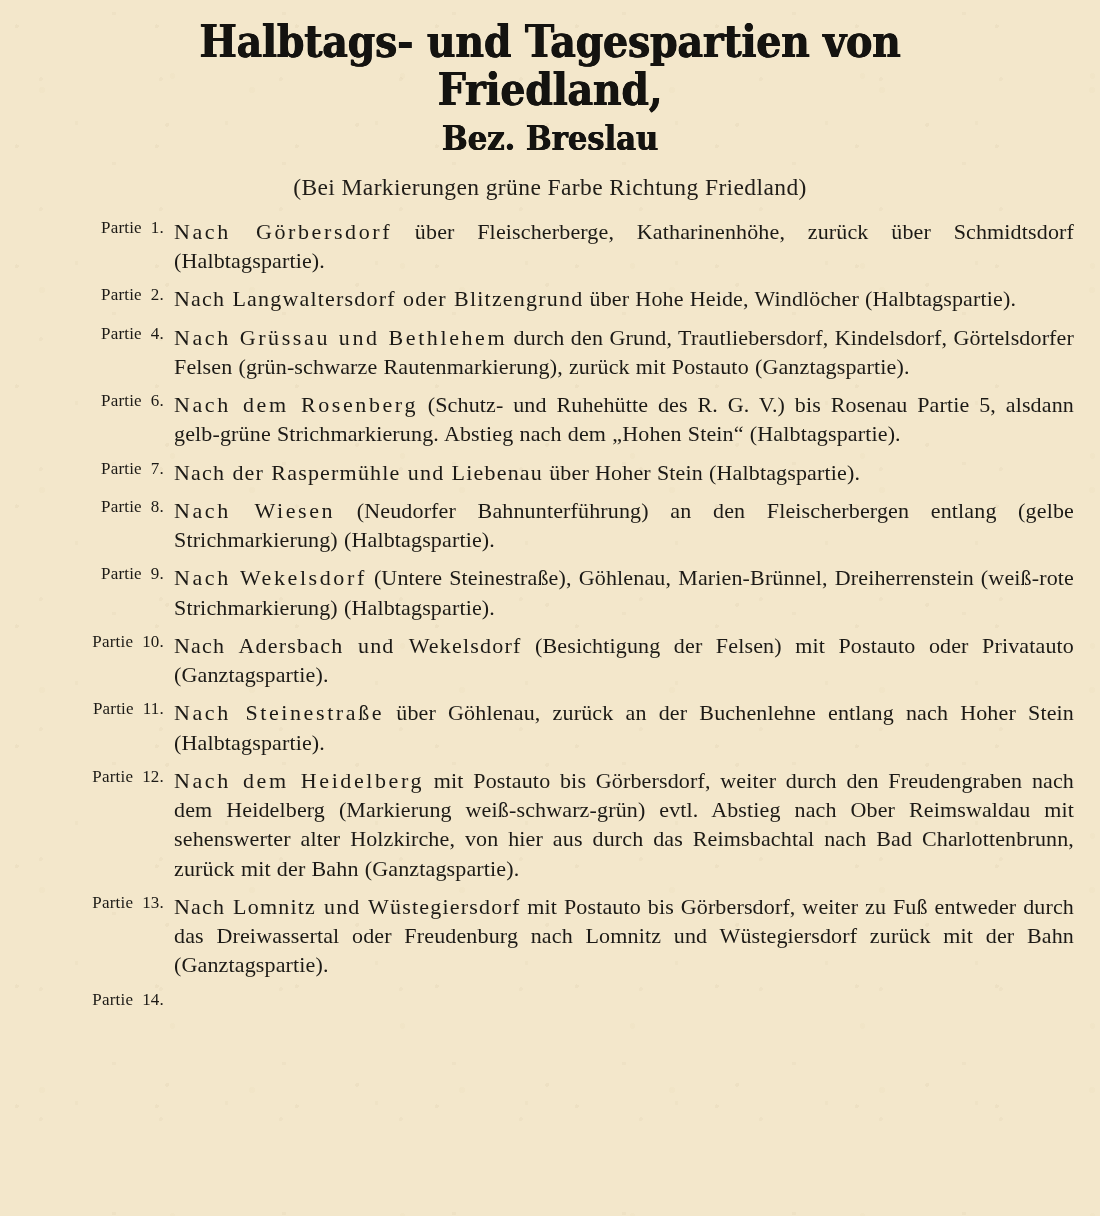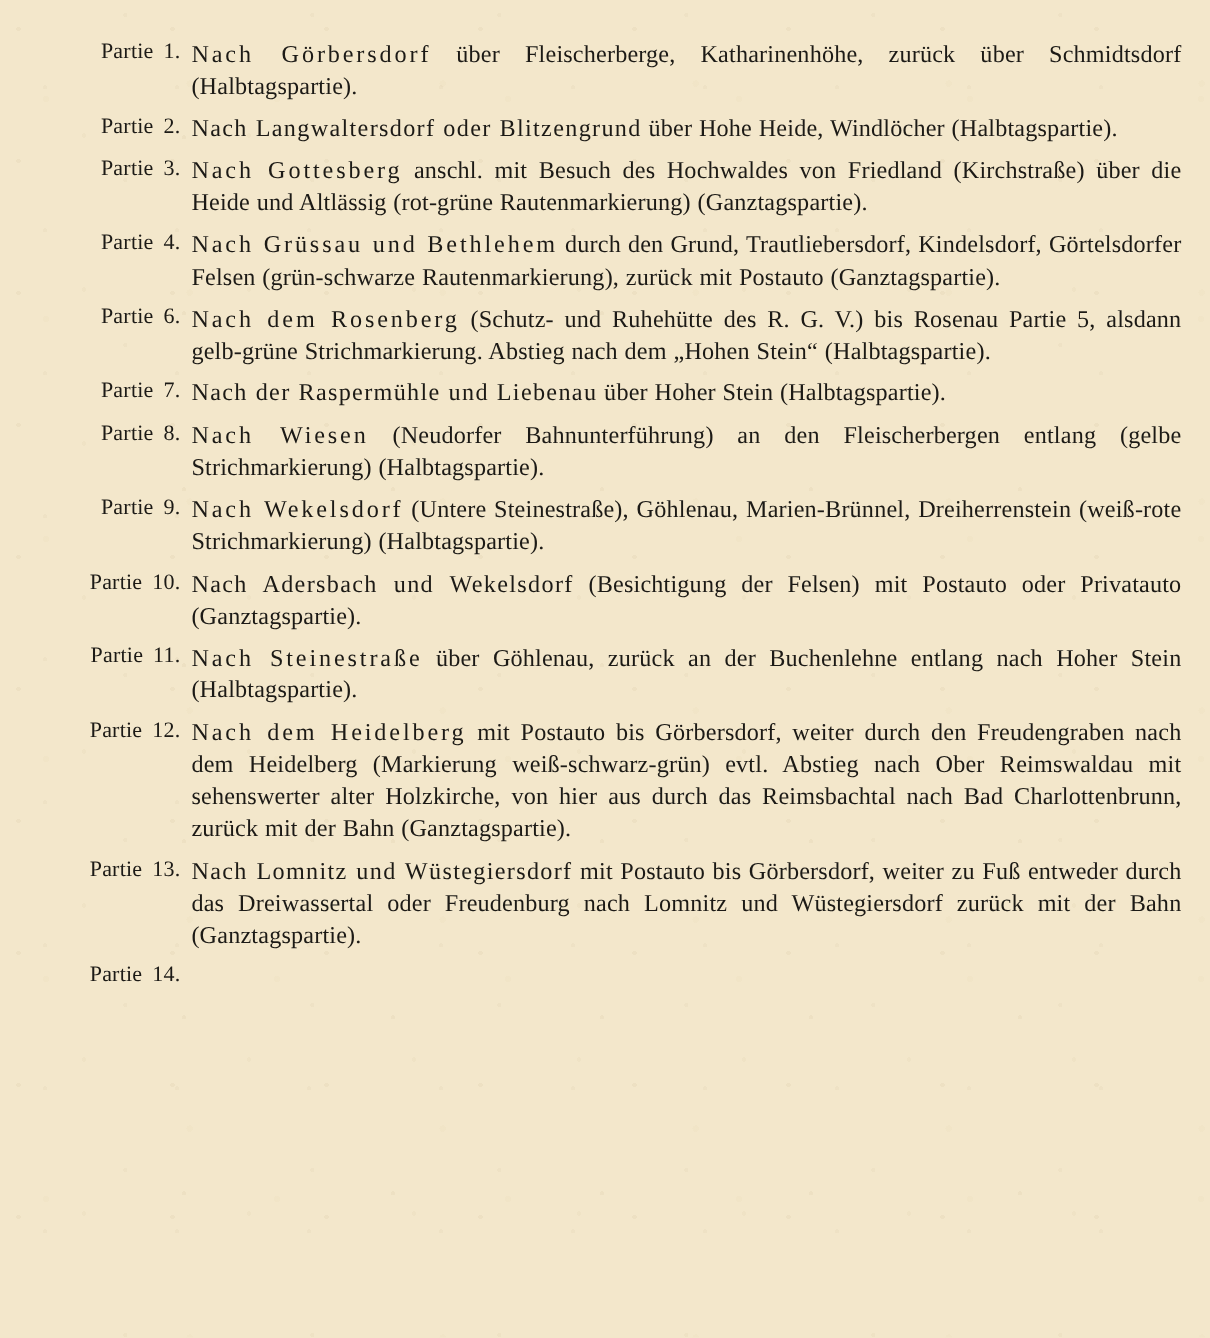--- a/index.html
+++ b/index.html
@@ -80,21 +80,21 @@
   }
   .entry {
     display: flex;
     align-items: flex-start;
     margin-bottom: 9px;
   }
   .entry-label {
     flex: 0 0 auto;
     width: 148px;
     text-align: right;
-    font-size: 20px;
+    font-size: 17px;
     line-height: 1.33;
     white-space: nowrap;
     padding-right: 10px;
     box-sizing: border-box;
     letter-spacing: 0.2px;
   }
   .entry-label .lbl {
     margin-right: 9px;
   }
   .entry-body {
@@ -118,33 +118,34 @@
     letter-spacing: 1.2px;
   }
 </style>
 </head>
 <body>
 
 <div class="paper-grain"></div>
 
 <div class="page">
 
+  <div class="title-block">
+    <h1 class="title-main">Halbtags- und Tagespartien von Friedland,</h1>
+    <h2 class="title-sub">Bez. Breslau</h2>
+    <p class="title-note">(Bei Markierungen grüne Farbe Richtung Friedland)</p>
+  </div>
 
   <ul class="entry-list">
       <li class="entry">
         <div class="entry-label"><span class="lbl">Partie</span><span>1.</span></div>
         <div class="entry-body"><span class="sperr">Nach Görbersdorf</span><span> über Fleischerberge, Katharinenhöhe, zurück über Schmidtsdorf (Halbtagspartie).</span></div>
       </li>
       <li class="entry">
         <div class="entry-label"><span class="lbl">Partie</span><span>2.</span></div>
         <div class="entry-body"><span class="sperr-tight">Nach Langwaltersdorf oder Blitzengrund</span><span> über Hohe Heide, Windlöcher (Halbtagspartie).</span></div>
-      </li>
-      <li class="entry">
-        <div class="entry-label"><span class="lbl">Partie</span><span>3.</span></div>
-        <div class="entry-body"><span class="sperr">Nach Gottesberg</span><span> anschl. mit Besuch des Hochwaldes von Friedland (Kirchstraße) über die Heide und Altlässig (rot-grüne Rautenmarkierung) (Ganztagspartie).</span></div>
       </li>
       <li class="entry">
         <div class="entry-label"><span class="lbl">Partie</span><span>4.</span></div>
         <div class="entry-body"><span class="sperr">Nach Grüssau und Bethlehem</span><span> durch den Grund, Trautliebersdorf, Kindelsdorf, Görtelsdorfer Felsen (grün-schwarze Rautenmarkierung), zurück mit Postauto (Ganztagspartie).</span></div>
       </li>
       <li class="entry">
         <div class="entry-label"><span class="lbl">Partie</span><span>6.</span></div>
         <div class="entry-body"><span class="sperr">Nach dem Rosenberg</span><span> (Schutz- und Ruhehütte des R. G. V.) bis Rosenau Partie 5, alsdann gelb-grüne Strichmarkierung. Abstieg nach dem „Hohen Stein“ (Halbtagspartie).</span></div>
       </li>
       <li class="entry">

